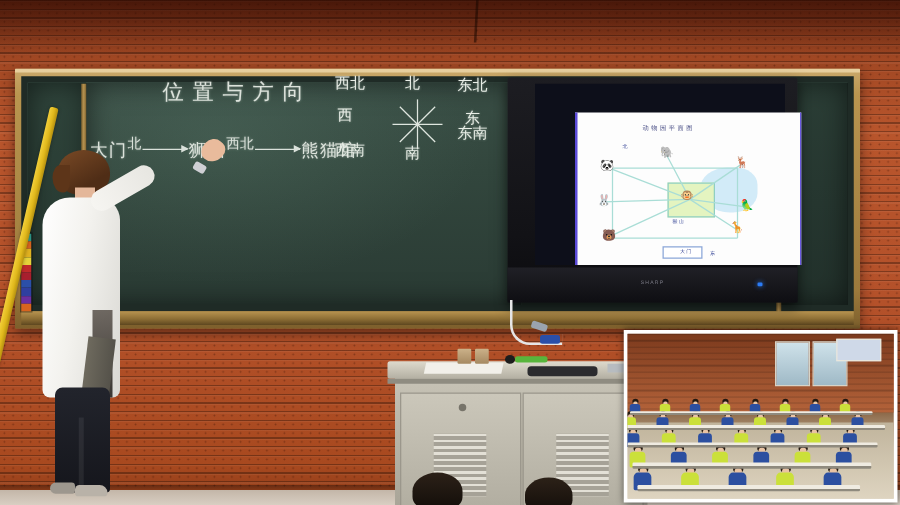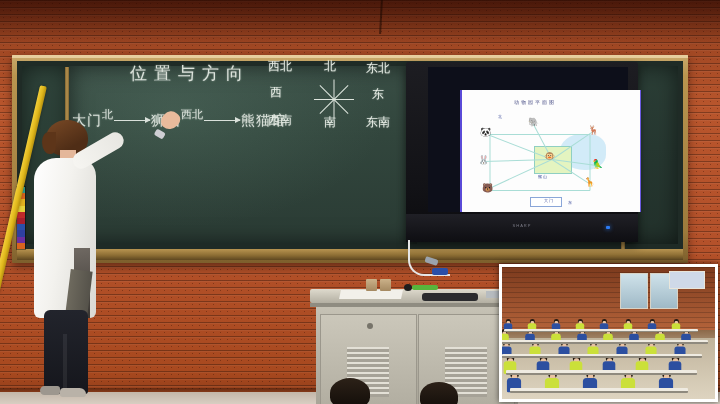--- a/index.html
+++ b/index.html
@@ -79,21 +79,21 @@
     background:linear-gradient(to right,#7e6330,#b79350,#7e6330);
   }
   .board-tray{
     position:absolute;left:5px;bottom:3px;width:666px;height:11px;
     background:linear-gradient(to bottom,#b89450 0%,#8e6f35 55%,#5e4720 100%);
   }
 
   
   .chalk{
     position:absolute;color:#e9eee7;
-    font-family:Liberation Serif, serif;
+    font-family:Liberation Sans, sans-serif;
     text-shadow:0 0 2px rgba(220,235,225,.55);
     white-space:nowrap;letter-spacing:3px;
     opacity:.93;
   }
   #board-title{left:130px;top:62px;font-size:17px;letter-spacing:7px;}
   #board-route{left:72px;top:112px;font-size:14px;letter-spacing:1px;}
   .route-arrow{
     display:inline-block;position:relative;width:36px;height:1px;
     background:#e6ece6;vertical-align:middle;margin:0 1px 3px 1px;
   }
@@ -393,21 +393,21 @@
   </div>
 
   <div id="compass">
     <span class="lbl" style="left:0;top:0">西北</span>
     <span class="lbl" style="left:56px;top:0">北</span>
     <span class="lbl" style="left:98px;top:2px">东北</span>
     <span class="lbl" style="left:2px;top:26px">西</span>
     <span class="lbl" style="left:104px;top:28px">东</span>
     <span class="lbl" style="left:0;top:54px">西南</span>
     <span class="lbl" style="left:56px;top:56px">南</span>
-    <span class="lbl" style="left:98px;top:56px">东南</span>
+    <span class="lbl" style="left:98px;top:40px">东南</span>
     <span class="star">
       <i style="transform:rotate(0deg)"></i>
       <i style="transform:rotate(45deg)"></i>
       <i style="transform:rotate(90deg)"></i>
       <i style="transform:rotate(135deg)"></i>
     </span>
   </div>
 
   <div id="color-strip">
       <span style="background: rgb(47, 156, 141);"></span>

